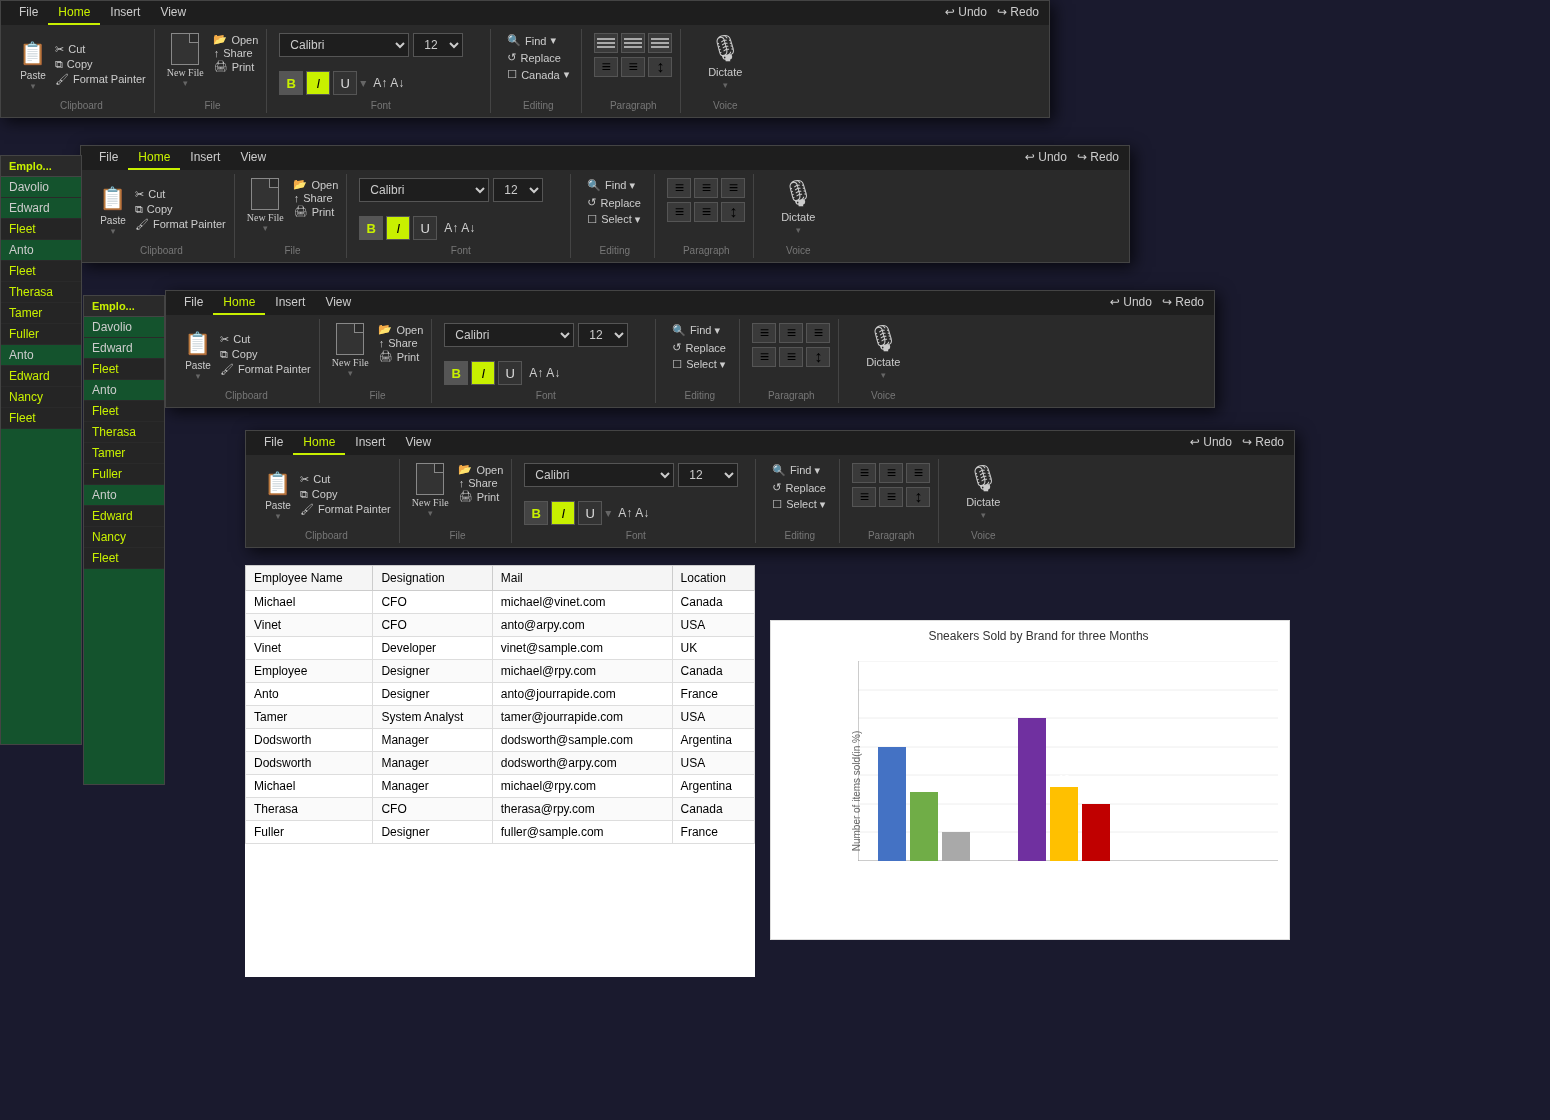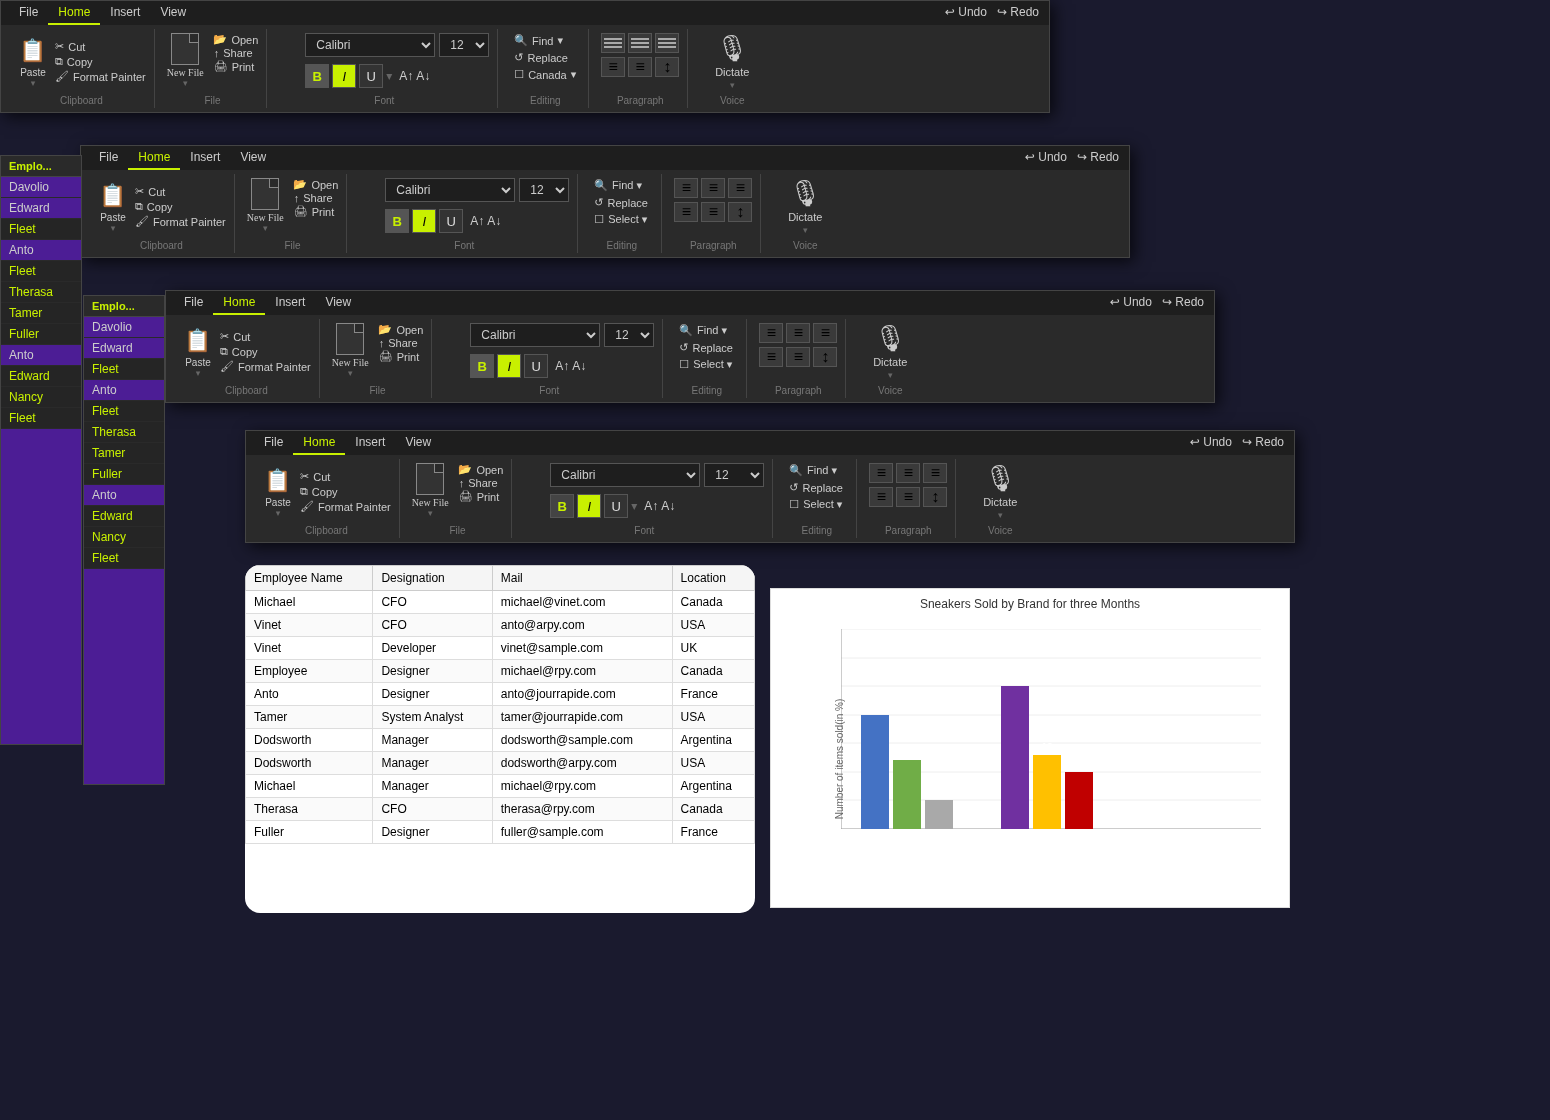--- a/index.html
+++ b/index.html
@@ -105,22 +105,21 @@
       gap: 4px;
       color: #ccc;
       font-size: 11px;
       cursor: pointer;
     }
 
     
     .font-group-inner {
       display: flex;
       flex-direction: column;
-      gap: 7px;
-      margin-left: 26px;
+      gap: 14px;
     }
     .font-row1 {
       display: flex;
       gap: 4px;
       align-items: center;
     }
     .font-select {
       background: #1e1e1e;
       border: 1px solid #555;
       color: #ccc;
@@ -216,21 +215,21 @@
       top: 4px;
       display: flex;
       gap: 10px;
       font-size: 12px;
       color: #ccc;
     }
     .undo-redo span { cursor: pointer; }
 
     
     .employee-list {
-      background: #4c1d95;
+      background: #14532d;
       position: absolute;
     }
     .emp-list-header {
       background: #2a2a2a;
       color: #c8f000;
       font-size: 11px;
       font-weight: bold;
       padding: 4px 8px;
       border-bottom: 1px solid #444;
     }
@@ -293,22 +292,22 @@
 
     
     .win1 { top: 0; left: 0; width: 1050px; }
     .win2 { top: 145px; left: 80px; width: 1050px; }
     .win3 { top: 290px; left: 165px; width: 1050px; }
     .win4 { top: 430px; left: 245px; width: 1050px; }
 
     .emp-list-1 { top: 155px; left: 0; width: 82px; height: 590px; border: 1px solid #444; }
     .emp-list-2 { top: 295px; left: 83px; width: 82px; height: 490px; border: 1px solid #444; }
 
-    .table-area { top: 565px; left: 245px; width: 510px; height: 348px; overflow: hidden; border-radius: 15px; }
-    .chart-area-wrapper { top: 588px; left: 770px; width: 520px; height: 320px; }
+    .table-area { top: 565px; left: 245px; width: 510px; height: 412px; overflow: hidden; }
+    .chart-area-wrapper { top: 620px; left: 770px; width: 520px; height: 320px; padding-left: 17px; }
 
     .ribbon-window-tabs-bar {
       display: flex;
       padding: 0 8px;
       background: #1e1e1e;
       position: relative;
     }
 
     .group-divider-label {
       font-size: 10px;

